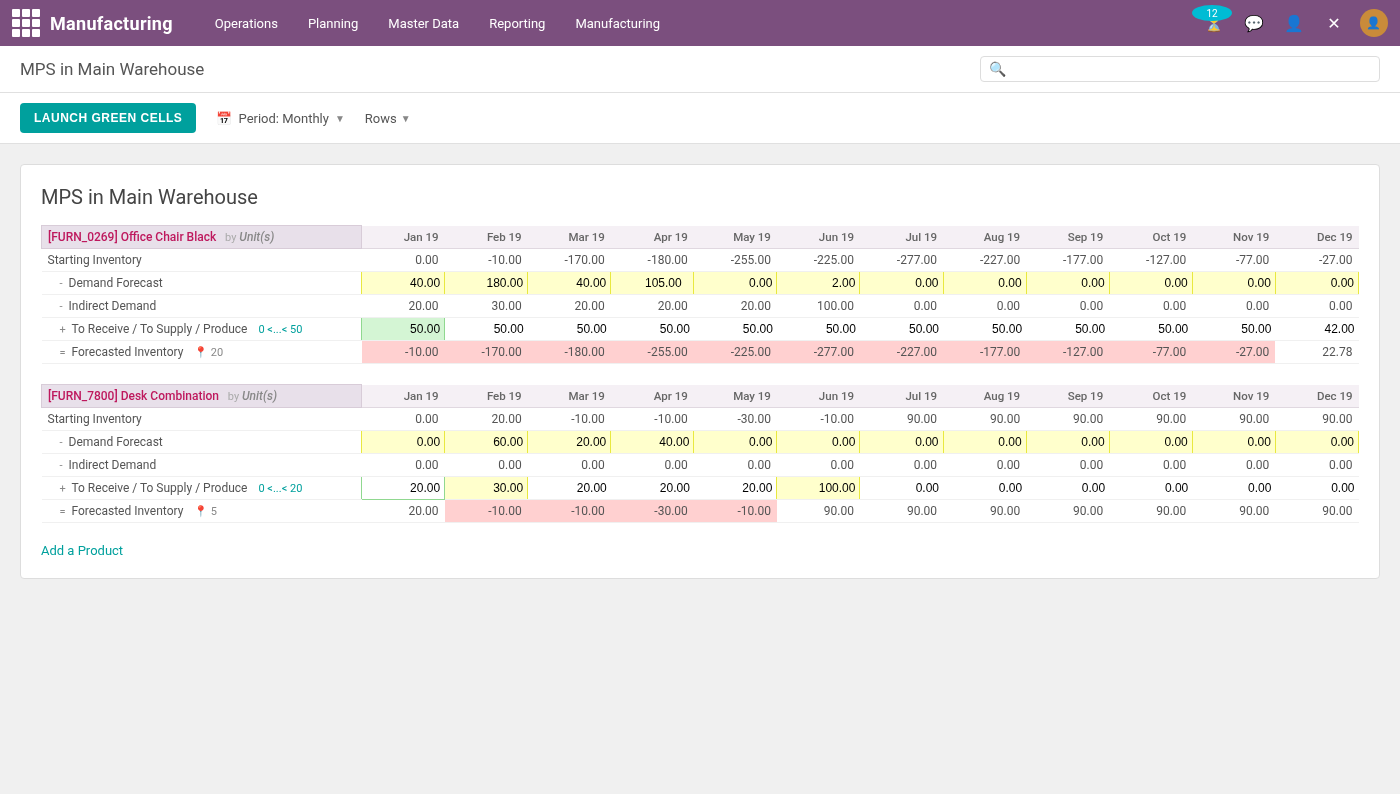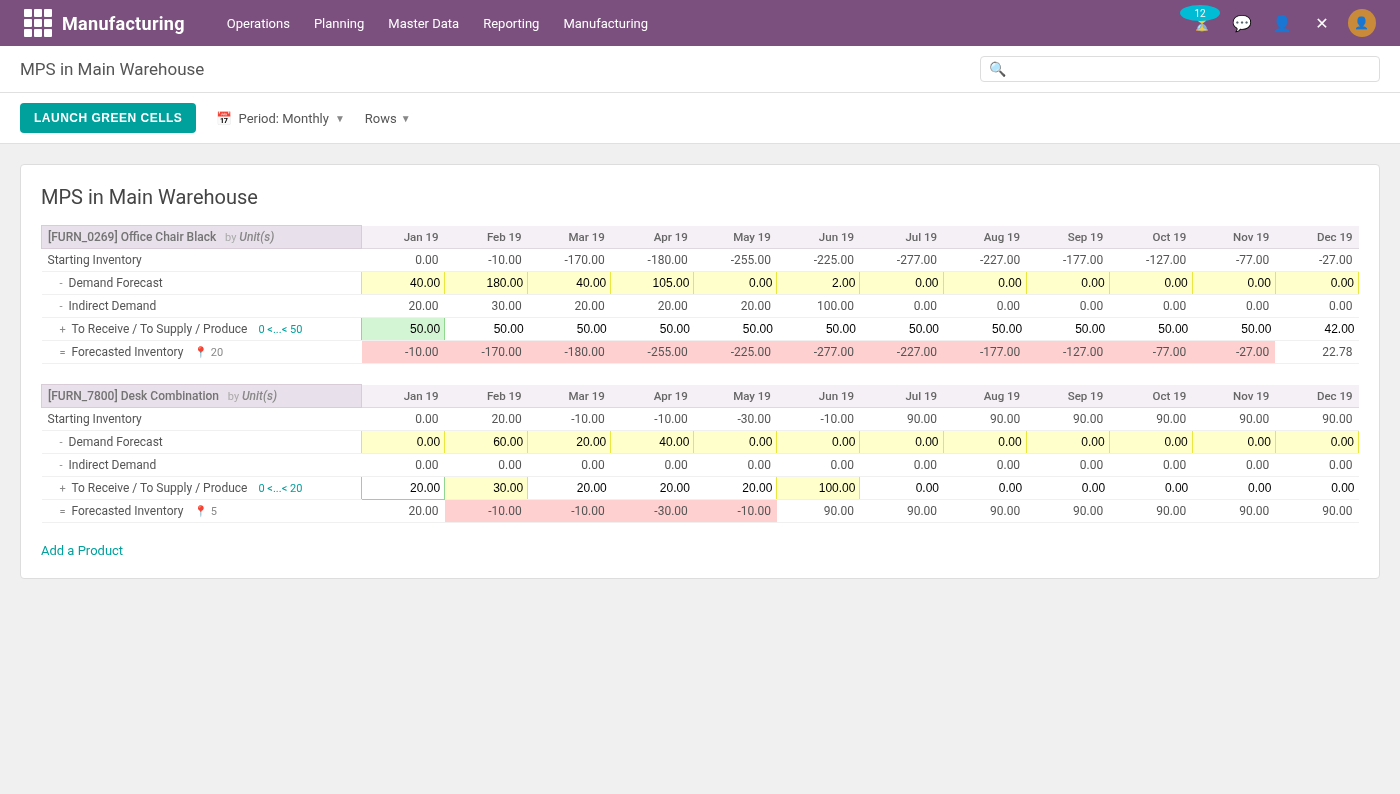--- a/index.html
+++ b/index.html
@@ -4,33 +4,33 @@
   <style>
     * { box-sizing: border-box; margin: 0; padding: 0; }
     body { font-family: -apple-system, BlinkMacSystemFont, 'Segoe UI', Roboto, sans-serif; font-size: 13px; background: #f0f0f0; }
 
     
     .navbar {
       background: #7B4F7E;
       height: 46px;
       display: flex;
       align-items: center;
-      padding: 0 24px;
+      padding: 0 12px;
       color: white;
     }
     .navbar-grid-icon {
       width: 28px; height: 28px;
       display: grid; grid-template-columns: repeat(3,8px); grid-template-rows: repeat(3,8px); gap: 2px;
       margin-right: 10px; cursor: pointer;
     }
     .navbar-grid-icon span { background: white; border-radius: 1px; }
     .navbar-brand {
       font-size: 18px; font-weight: 700; color: white; margin-right: 30px; letter-spacing: 0.3px;
     }
-    .navbar-nav { display: flex; gap: 0; flex: 1; }
+    .navbar-nav { display: flex; gap: 6px; flex: 1; }
     .navbar-nav-item {
       padding: 6px 12px; color: white; cursor: pointer; border-radius: 4px; font-size: 13px;
     }
     .navbar-actions { display: flex; align-items: center; gap: 12px; }
     .nav-icon-btn {
       width: 28px; height: 28px; display: flex; align-items: center; justify-content: center;
       cursor: pointer; color: white; font-size: 16px; position: relative;
     }
     .badge {
       position: absolute; top: -4px; right: -4px;
@@ -85,21 +85,21 @@
     .chevron { font-size: 10px; color: #888; }
 
     
     .main-content { padding: 20px; }
 
     
     .mps-card {
       background: white; border: 1px solid #ddd; border-radius: 4px; padding: 20px;
     }
     .mps-section-title { font-size: 20px; color: #444; margin-bottom: 16px; font-weight: 400; }
-    .product-link { color: #737373; font-size: 12px; font-weight: 500; cursor: pointer; }
+    .product-link { color: #be185d; font-size: 12px; font-weight: 500; cursor: pointer; }
     .product-unit { color: #888; font-size: 12px; font-style: italic; }
 
     
     .mps-table {
       width: 100%; border-collapse: collapse; margin-bottom: 20px;
     }
     .mps-table th {
       text-align: right; padding: 4px 6px; font-size: 11.5px; color: #666; font-weight: 500;
       background: #f5f0f5; border-bottom: 1px solid #e0d8e0;
     }
@@ -224,21 +224,21 @@
             <td>-127.00</td>
             <td>-77.00</td>
             <td>-27.00</td>
           </tr>
 
           <tr>
             <td class="label-cell indent"><span class="row-op">-</span>&nbsp; Demand Forecast</td>
             <td class="cell-yellow" style="padding:2px 4px;"><input type="text" value="40.00" style="width: 52px; border: none; background: transparent; text-align: right; font-size: 12px; outline: none;"></td>
             <td class="cell-yellow" style="padding:2px 4px;"><input type="text" value="180.00" style="width: 52px; border: none; background: transparent; text-align: right; font-size: 12px; outline: none;"></td>
             <td class="cell-yellow" style="padding:2px 4px;"><input type="text" value="40.00" style="width: 52px; border: none; background: transparent; text-align: right; font-size: 12px; outline: none;"></td>
-            <td class="cell-yellow" style="padding:2px 4px;"><input type="text" value="105.00" style="width: 52px; border: none; background: transparent; text-align: right; font-size: 12px; outline: none;"></td>
+            <td class="cell-yellow" style="padding:2px 4px;"><input type="text" value="105.00" style="width: 52px; border: none; background: transparent; text-align: center; font-size: 12px; outline: none;"></td>
             <td class="cell-yellow" style="padding:2px 4px;"><input type="text" value="0.00" style="width: 52px; border: none; background: transparent; text-align: right; font-size: 12px; outline: none;"></td>
             <td class="cell-yellow" style="padding:2px 4px;"><input type="text" value="2.00" style="width: 52px; border: none; background: transparent; text-align: right; font-size: 12px; outline: none;"></td>
             <td class="cell-yellow" style="padding:2px 4px;"><input type="text" value="0.00" style="width: 52px; border: none; background: transparent; text-align: right; font-size: 12px; outline: none;"></td>
             <td class="cell-yellow" style="padding:2px 4px;"><input type="text" value="0.00" style="width: 52px; border: none; background: transparent; text-align: right; font-size: 12px; outline: none;"></td>
             <td class="cell-yellow" style="padding:2px 4px;"><input type="text" value="0.00" style="width: 52px; border: none; background: transparent; text-align: right; font-size: 12px; outline: none;"></td>
             <td class="cell-yellow" style="padding:2px 4px;"><input type="text" value="0.00" style="width: 52px; border: none; background: transparent; text-align: right; font-size: 12px; outline: none;"></td>
             <td class="cell-yellow" style="padding:2px 4px;"><input type="text" value="0.00" style="width: 52px; border: none; background: transparent; text-align: right; font-size: 12px; outline: none;"></td>
             <td class="cell-yellow" style="padding:2px 4px;"><input type="text" value="0.00" style="width: 52px; border: none; background: transparent; text-align: right; font-size: 12px; outline: none;"></td>
           </tr>
 

